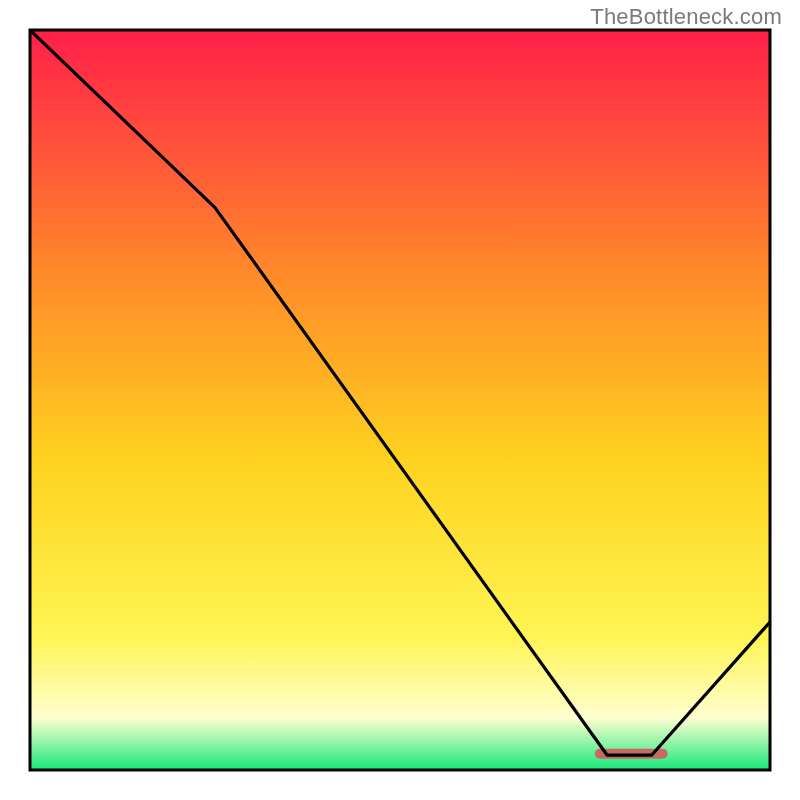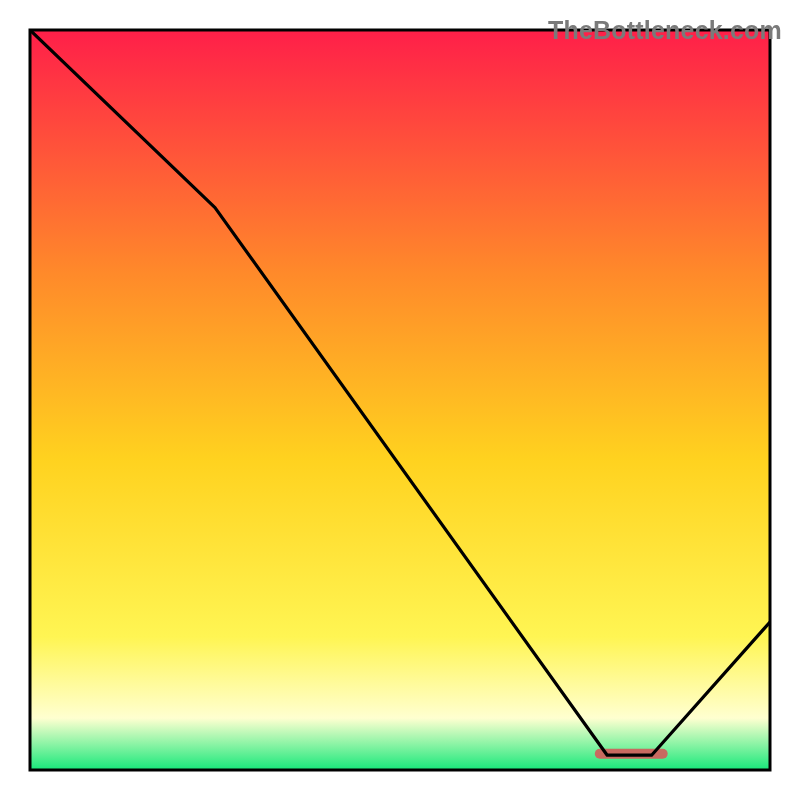--- a/index.html
+++ b/index.html
@@ -11,24 +11,24 @@
     background: #ffffff;
     font-family: Arial, Helvetica, sans-serif;
   }
   .stage {
     position: relative;
     width: 800px;
     height: 800px;
   }
   .watermark {
     position: absolute;
-    top: 16px;
+    top: 4px;
     right: 18px;
-    font-size: 25px;
-    font-weight: 700;
+    font-size: 22px;
+    font-weight: 400;
     color: #7a7a7a;
     letter-spacing: 0.2px;
     user-select: none;
   }
   svg {
     display: block;
   }
 </style>
 </head>
 <body>

